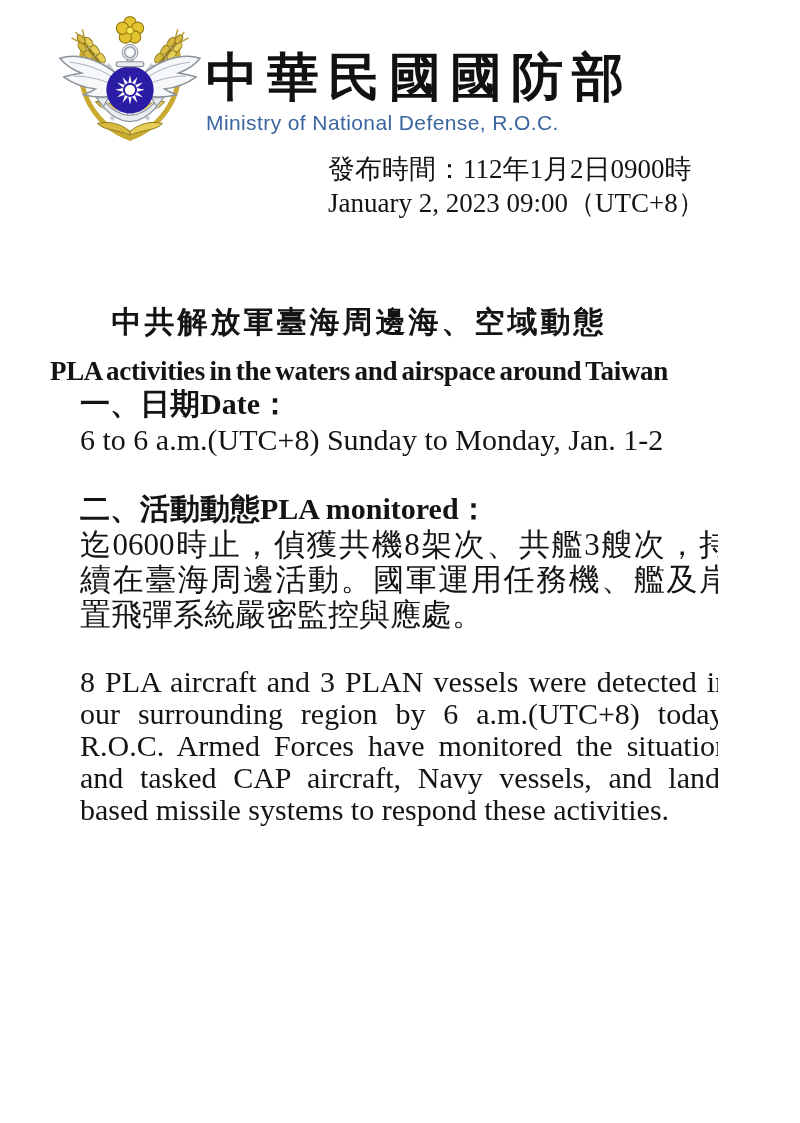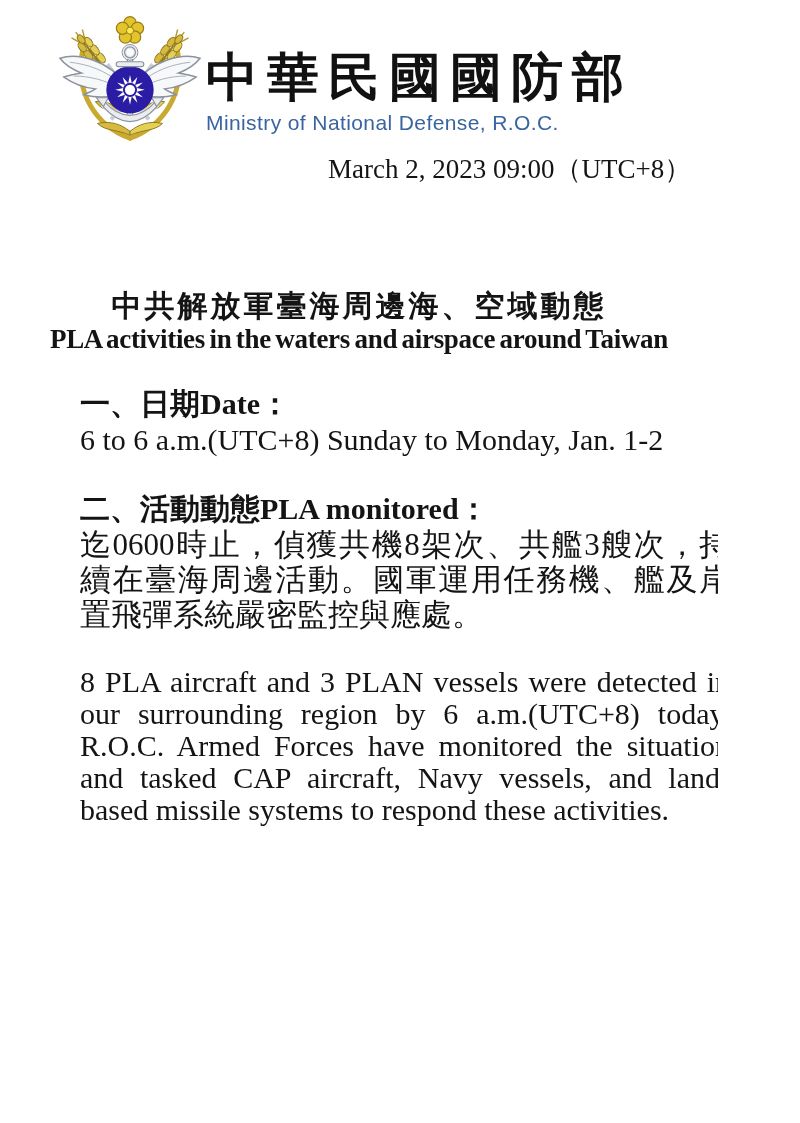--- a/index.html
+++ b/index.html
@@ -56,21 +56,21 @@
 
   
   .doc-title {
     position: absolute;
     left: 0;
     top: 288px;
     width: 100%;
     text-align: center;
   }
   .doc-title-zh {
-    margin: 0;
+    margin: 16px;
     font-size: 30px;
     font-weight: bold;
     letter-spacing: 3px;
     line-height: 36px;
   }
   .doc-title-en {
     margin: 0;
     font-size: 27px;
     font-weight: bold;
     letter-spacing: -0.3px;
@@ -191,21 +191,22 @@
       <circle cx="0" cy="0" r="3.6" fill="#f7ea55" stroke="#9a7e14" stroke-width="1"></circle>
     </g>
   </svg>
 
   <header class="org">
     <div class="org-zh">中華民國國防部</div>
     <div class="org-en">Ministry of National Defense, R.O.C.</div>
   </header>
 
   <div class="publish">
-    <div>March 2, 2023 09:00（UTC+8）</div>
+    <div>發布時間：112年1月2日0900時</div>
+    <div>January 2, 2023 09:00（UTC+8）</div>
   </div>
 
   <div class="doc-title">
     <h1 class="doc-title-zh">中共解放軍臺海周邊海、空域動態</h1>
     <h2 class="doc-title-en">PLA activities in the waters and airspace around Taiwan</h2>
   </div>
 
   <main class="content">
 
     <section class="section">

